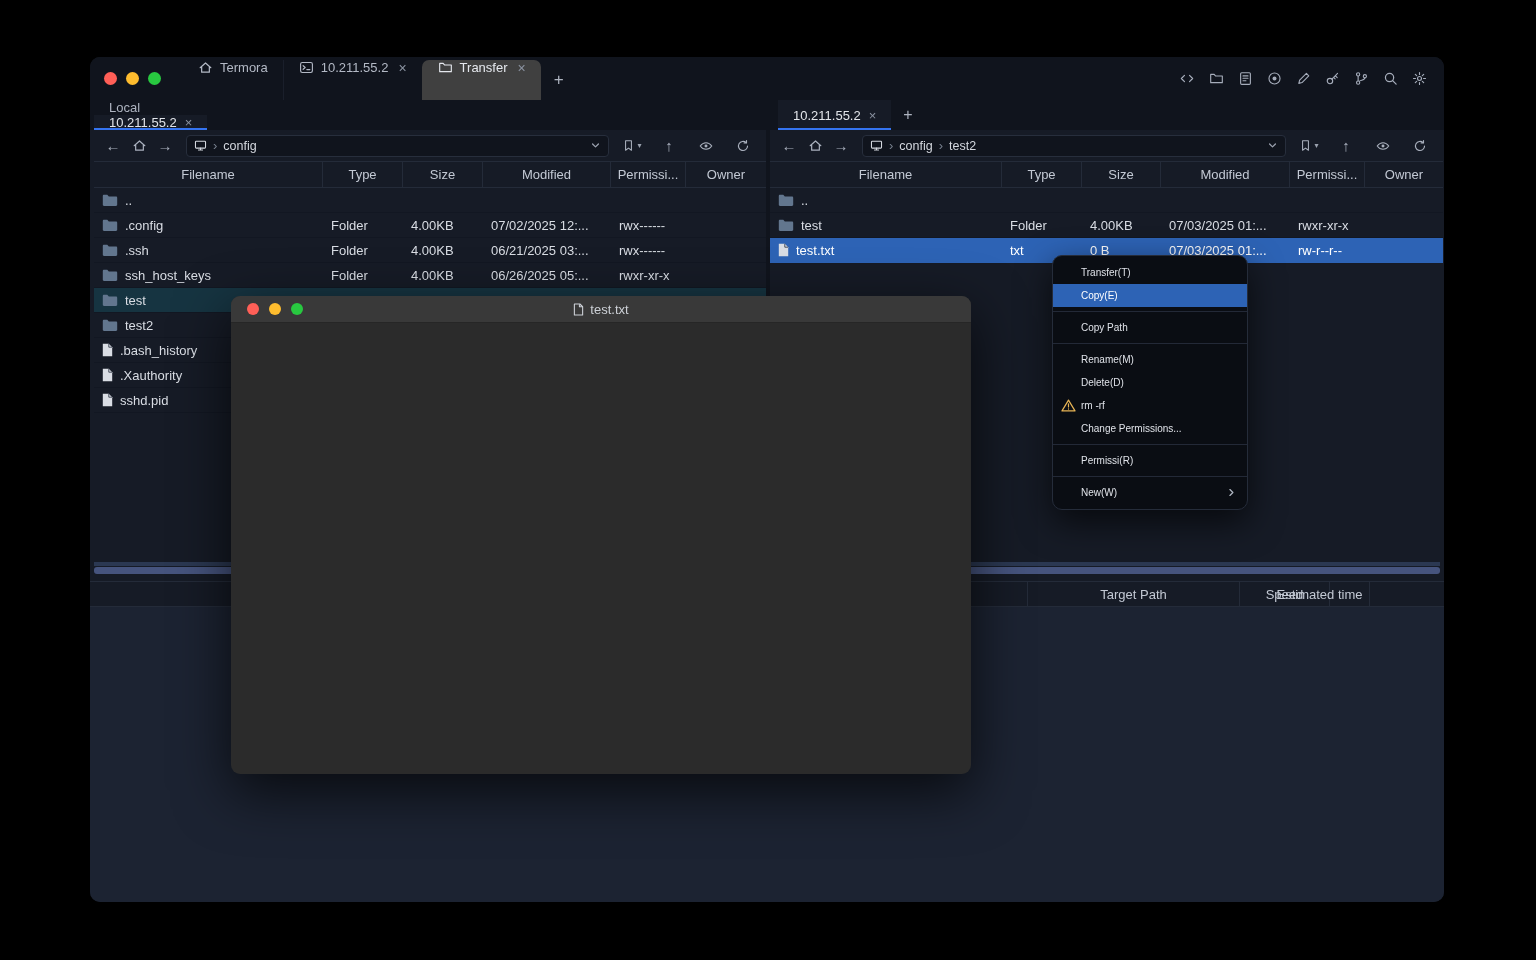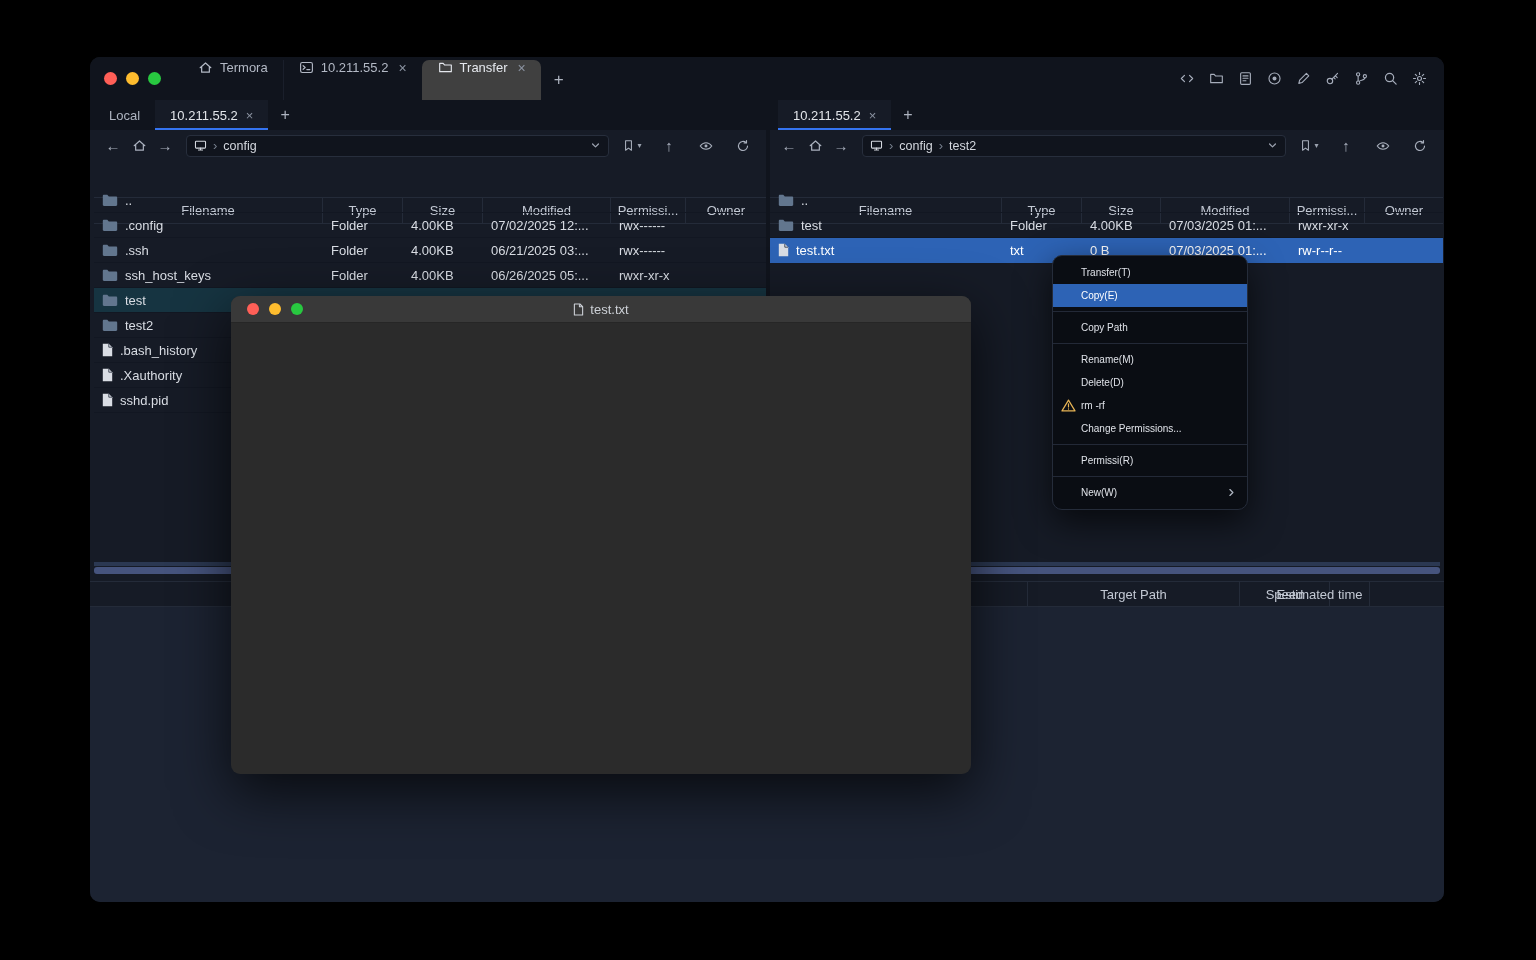--- a/index.html
+++ b/index.html
@@ -23,21 +23,21 @@
   .top-tab.active { background:#404040; color:#e5e8ee; border-radius:7px 7px 0 0; border-left-color:transparent; }
   .top-tab .x { color:#8b93a1; font-size:14px; margin-left:3px; }
   .top-tab-plus { display:flex; align-items:center; padding:0 13px; color:#aeb4c0; font-size:17px; }
   .top-actions { margin-left:auto; display:flex; align-items:center; gap:14px;
                  padding-right:17px; color:#a6adbb; }
   .tact { display:inline-flex; }
 
   
   .row2bg { position:absolute; left:0; top:43px; width:100%; height:30px; background:#10141d; }
   .panel-tabs { position:absolute; top:43px; height:30px; display:flex; align-items:stretch; }
-  .panel-tabs.left { left:4px; } .panel-tabs.right { left:688px; }
+  .panel-tabs.left { left:4px;flex-direction:column; } .panel-tabs.right { left:688px; }
   .ptab { display:flex; align-items:center; gap:6px; padding:0 15px; font-size:13px;
           color:#aeb4c0; position:relative; white-space:nowrap; }
   .ptab.active { background:#161b26; color:#e2e5ea; }
   .ptab.active::after { content:''; position:absolute; left:0; right:0; bottom:0;
                         height:2px; background:#3574f0; }
   .ptab .x { color:#8b93a1; font-size:13px; margin-left:2px; }
   .ptab-plus { display:flex; align-items:center; padding:0 12px; color:#aeb4c0; font-size:16px; }
 
   
   .nav-row { position:absolute; top:73px; height:31px; background:#161b26;
@@ -51,21 +51,21 @@
              padding:0 7px; color:#d4d8df; font-size:12.5px; gap:6px; }
   .pathbox .psep { color:#78808f; font-size:13px; }
   .pathbox .chev { margin-left:auto; color:#9aa1ae; display:inline-flex; }
   .navicons { display:flex; align-items:center; gap:11px; padding:0 4px 0 2px; color:#a9b0bd; }
   .bm { position:relative; }
   .bm .caret { font-size:8px; color:#9aa1ae; margin-left:2px; }
 
   
   .fileheader { position:absolute; top:104px; height:27px; background:#161b26;
                 border-top:1px solid #242b39; border-bottom:1px solid #242b39;
-                display:grid; font-size:13px; color:#c3c9d4;margin-top:36px; }
+                display:grid; font-size:13px; color:#c3c9d4; }
   .fileheader.left { left:4px; width:672px; grid-template-columns:229px 80px 80px 128px 75px 80px; }
   .fileheader.right{ left:680px; width:673px; grid-template-columns:232px 80px 79px 129px 75px 78px; }
   .hc { display:flex; align-items:center; justify-content:center;
         border-right:1px solid #242b39; overflow:hidden; white-space:nowrap; }
   .hc:last-child { border-right:none; }
 
   .rows { position:absolute; }
   .rows.left { left:4px; top:131px; width:672px; }
   .rows.right{ left:680px; top:131px; width:673px; }
   .frow { height:25px; display:grid; align-items:center; font-size:13px; color:#d9dde4;

